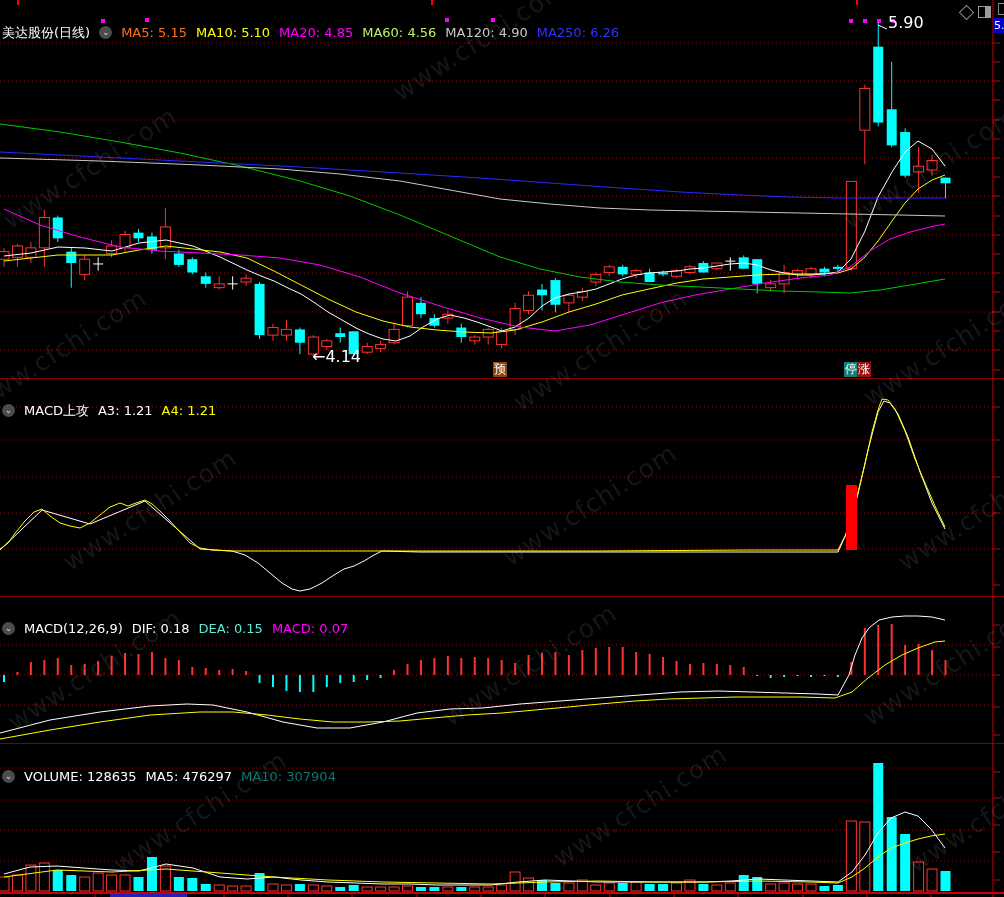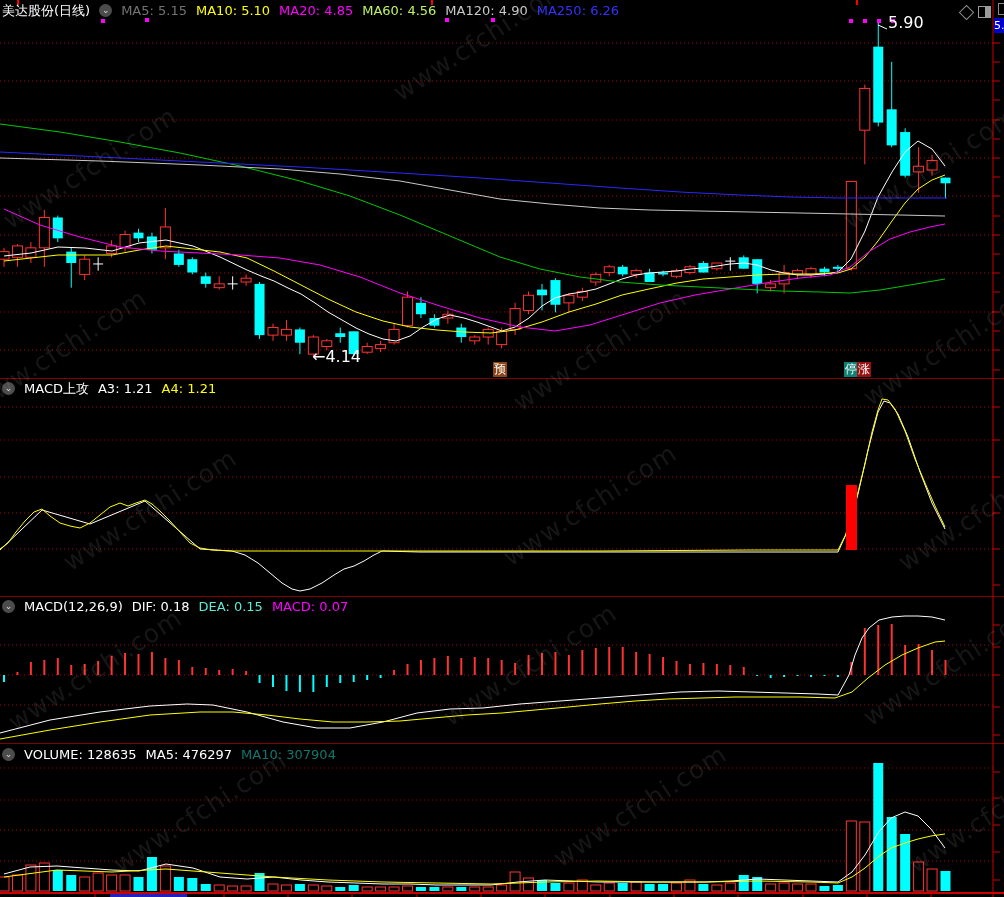--- a/index.html
+++ b/index.html
@@ -1,21 +1,21 @@
 <!DOCTYPE html>
 <html><head>
 <meta charset="utf-8">
 <style>
   html,body{margin:0;padding:0;background:#000;}
   #screen{position:relative;width:1004px;height:897px;background:#000;overflow:hidden;
           font-family:"DejaVu Sans",sans-serif;}
   #chart-svg{position:absolute;left:0;top:0;}
   .hdr{position:absolute;left:2px;display:flex;align-items:center;white-space:nowrap;
        font-size:13px;line-height:15px;}
-  .hdr span{margin-right:9px;}
+  .hdr span{margin-right:9px;margin-top:22px;}
   .ico{flex:0 0 auto;width:13px;height:13px;margin-right:6px;border-radius:50%;
        background:#4c4c4c;color:#ddd;font-size:9px;line-height:12px;text-align:center;}
   #hdr-main{top:3px;}
   #hdr-sk{top:381px;}
   #hdr-macd{top:599px;}
   #hdr-vol{top:747px;}
   .t-white{color:#fff;}
   .ann{position:absolute;color:#fff;font-size:16px;line-height:13px;}
   #ann-high{left:888px;top:16px;}
   #ann-low{left:312px;top:350px;}
@@ -437,21 +437,21 @@
         <line x1="738" y1="892" x2="738" y2="897" stroke="#c80000" stroke-width="1"></line>
         <line x1="803" y1="892" x2="803" y2="897" stroke="#c80000" stroke-width="1"></line>
         <line x1="867" y1="892" x2="867" y2="897" stroke="#c80000" stroke-width="1"></line>
         <line x1="931" y1="892" x2="931" y2="897" stroke="#c80000" stroke-width="1"></line>
       </g>
     </svg>
 
   <div class="hdr" id="hdr-main">
     <span class="t-white">美达股份(日线)</span>
     <span class="ico">⌄</span>
-    <span style="color: #737373;">MA5: 5.15</span>
+    <span style="color: #f97316;">MA5: 5.15</span>
     <span style="color: rgb(255, 255, 0);">MA10: 5.10</span>
     <span style="color: rgb(255, 0, 255);">MA20: 4.85</span>
     <span style="color: #bef264;">MA60: 4.56</span>
     <span style="color: rgb(200, 200, 200);">MA120: 4.90</span>
     <span style="color: rgb(50, 50, 255);">MA250: 6.26</span>
   </div>
 
   <div class="hdr" id="hdr-sk">
     <span class="ico">⌄</span>
     <span class="t-white">MACD上攻</span>

